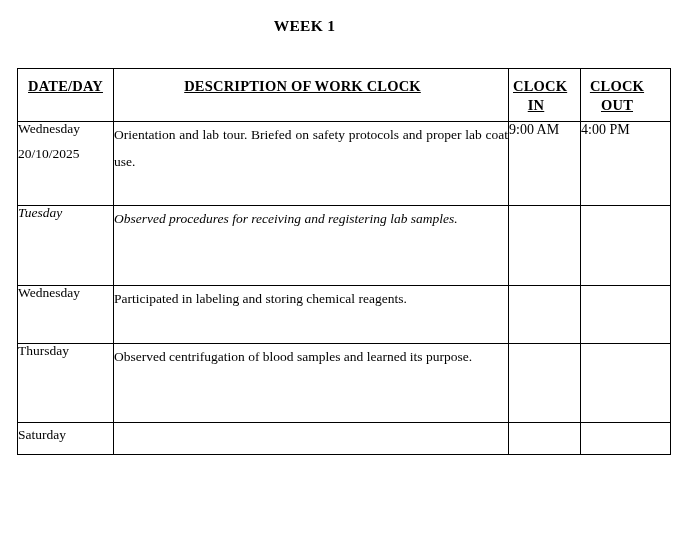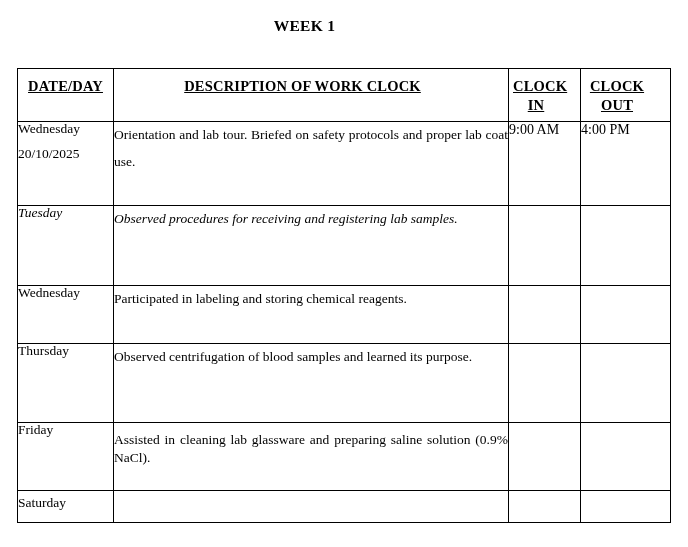--- a/index.html
+++ b/index.html
@@ -174,28 +174,20 @@
 
       <tr class="r-thu">
         <td class="c-day">
           <span class="d-name">Thursday</span>
         </td>
         <td class="c-desc">Observed centrifugation of blood samples and learned its purpose.</td>
         <td class="c-time"></td>
         <td class="c-time"></td>
       </tr>
 
-      <tr class="r-fri">
-        <td class="c-day">
-          <span class="d-name">Friday</span>
-        </td>
-        <td class="c-desc tight">Assisted in cleaning lab glassware and preparing saline solution (0.9% NaCl).</td>
-        <td class="c-time"></td>
-        <td class="c-time"></td>
-      </tr>
 
       <tr class="r-sat">
         <td class="c-day">
           <span class="d-name">Saturday</span>
         </td>
         <td class="c-desc"></td>
         <td class="c-time"></td>
         <td class="c-time"></td>
       </tr>
     </tbody>

